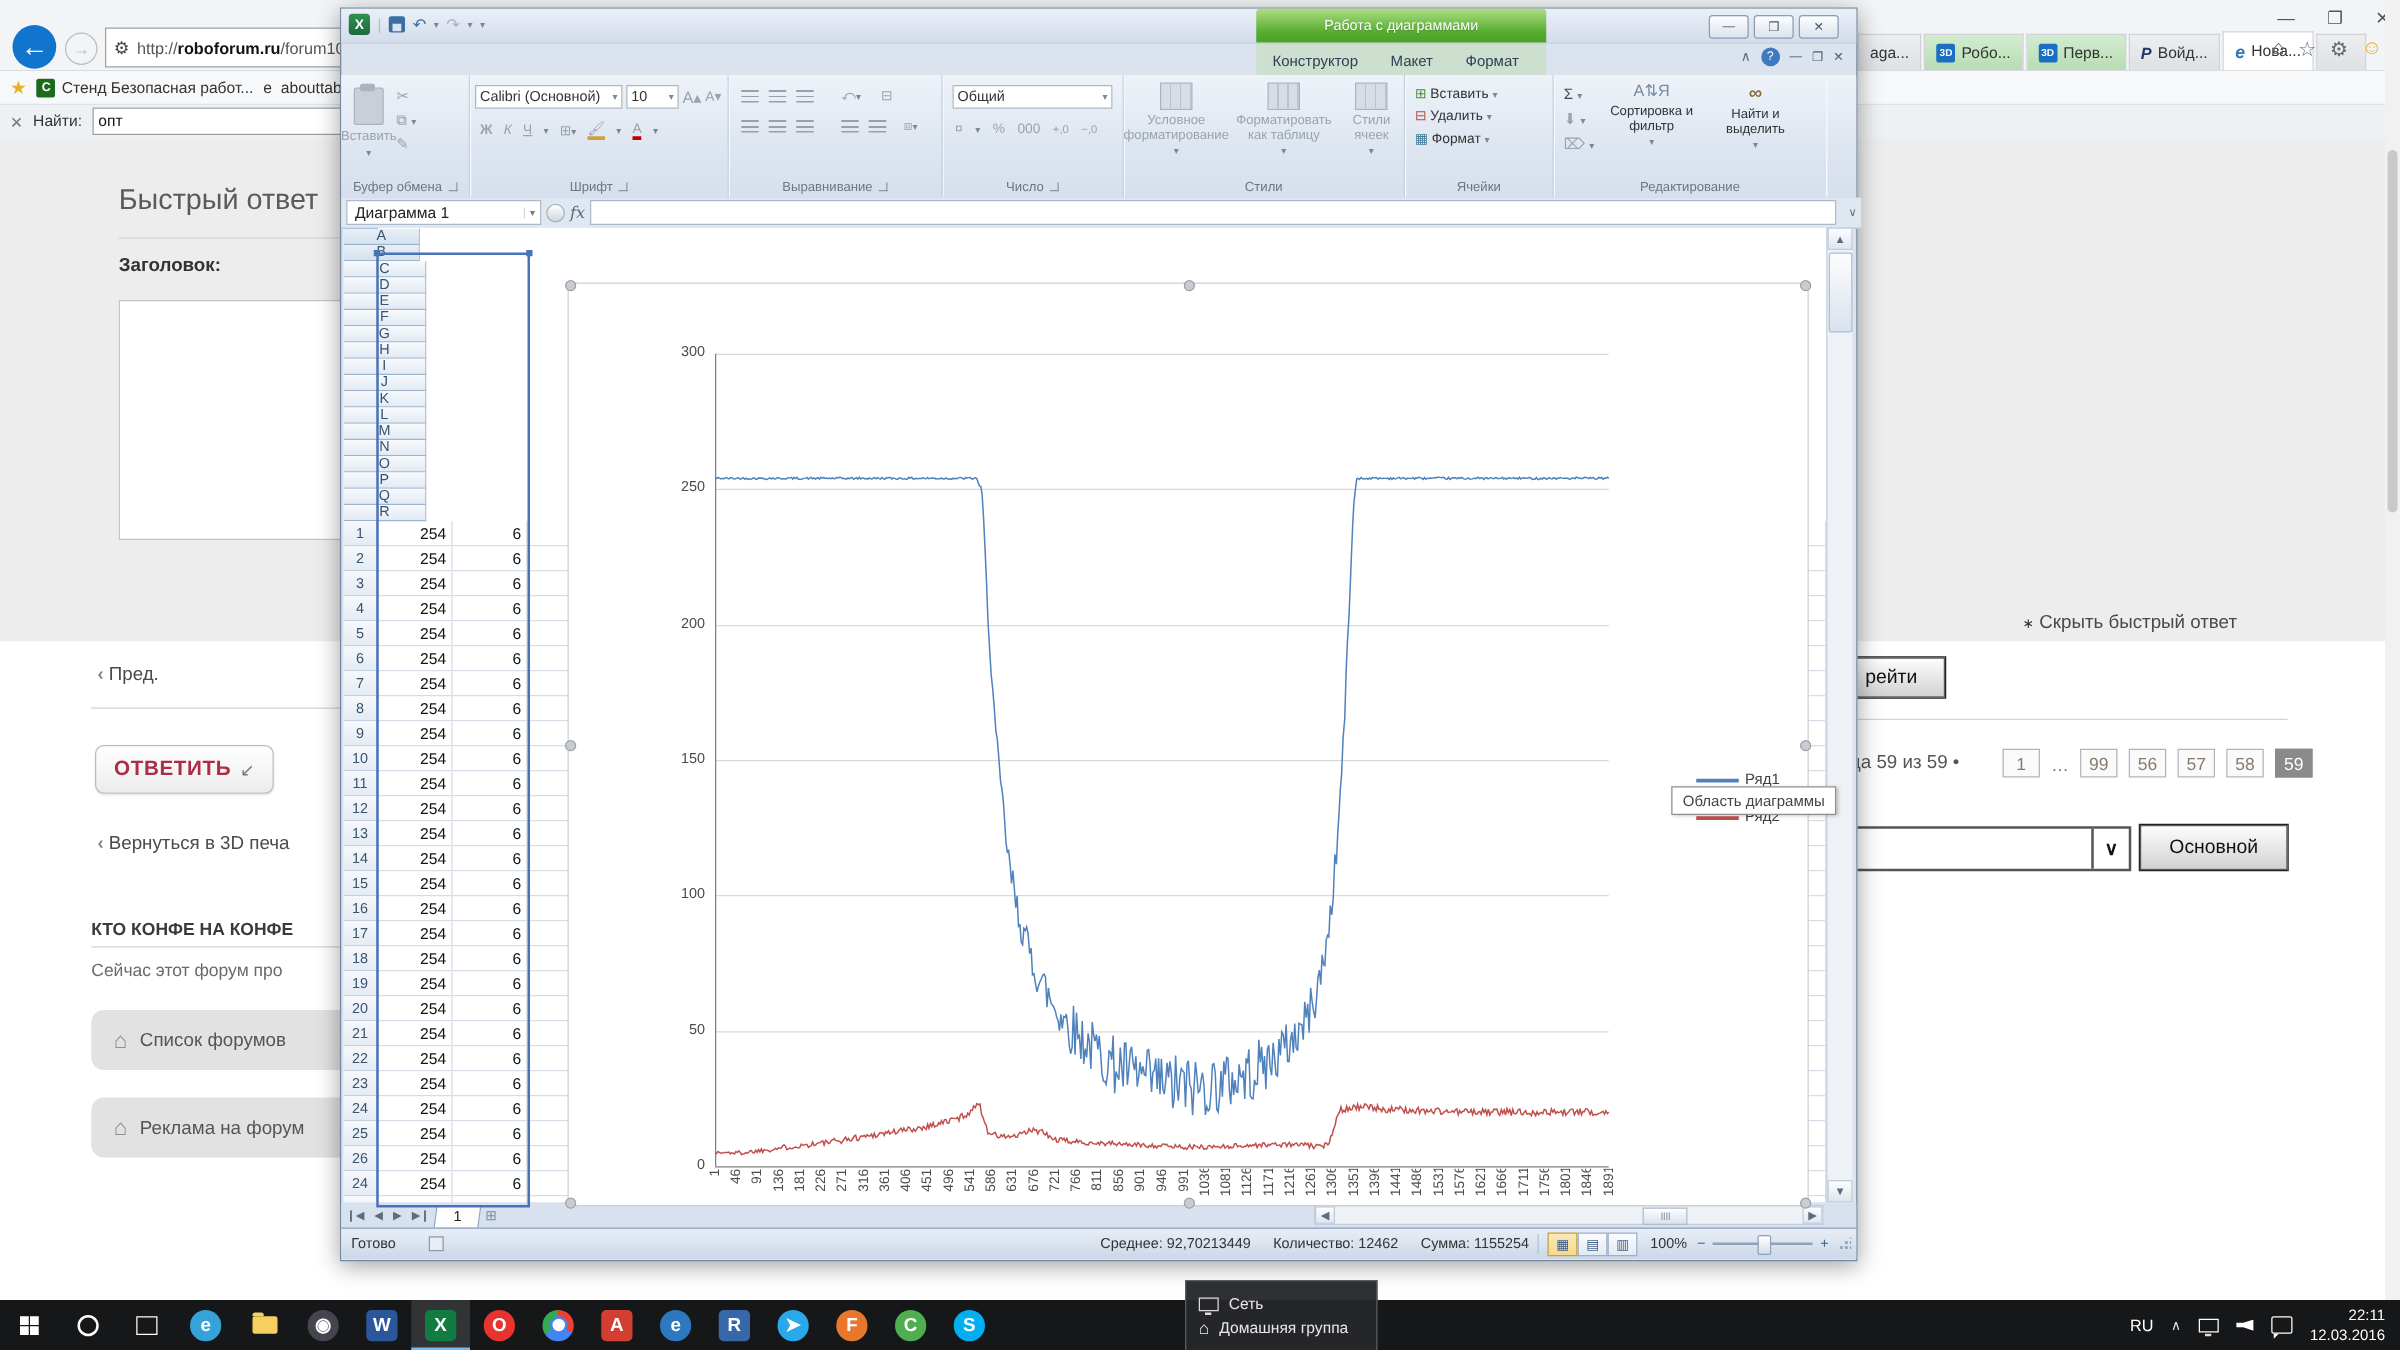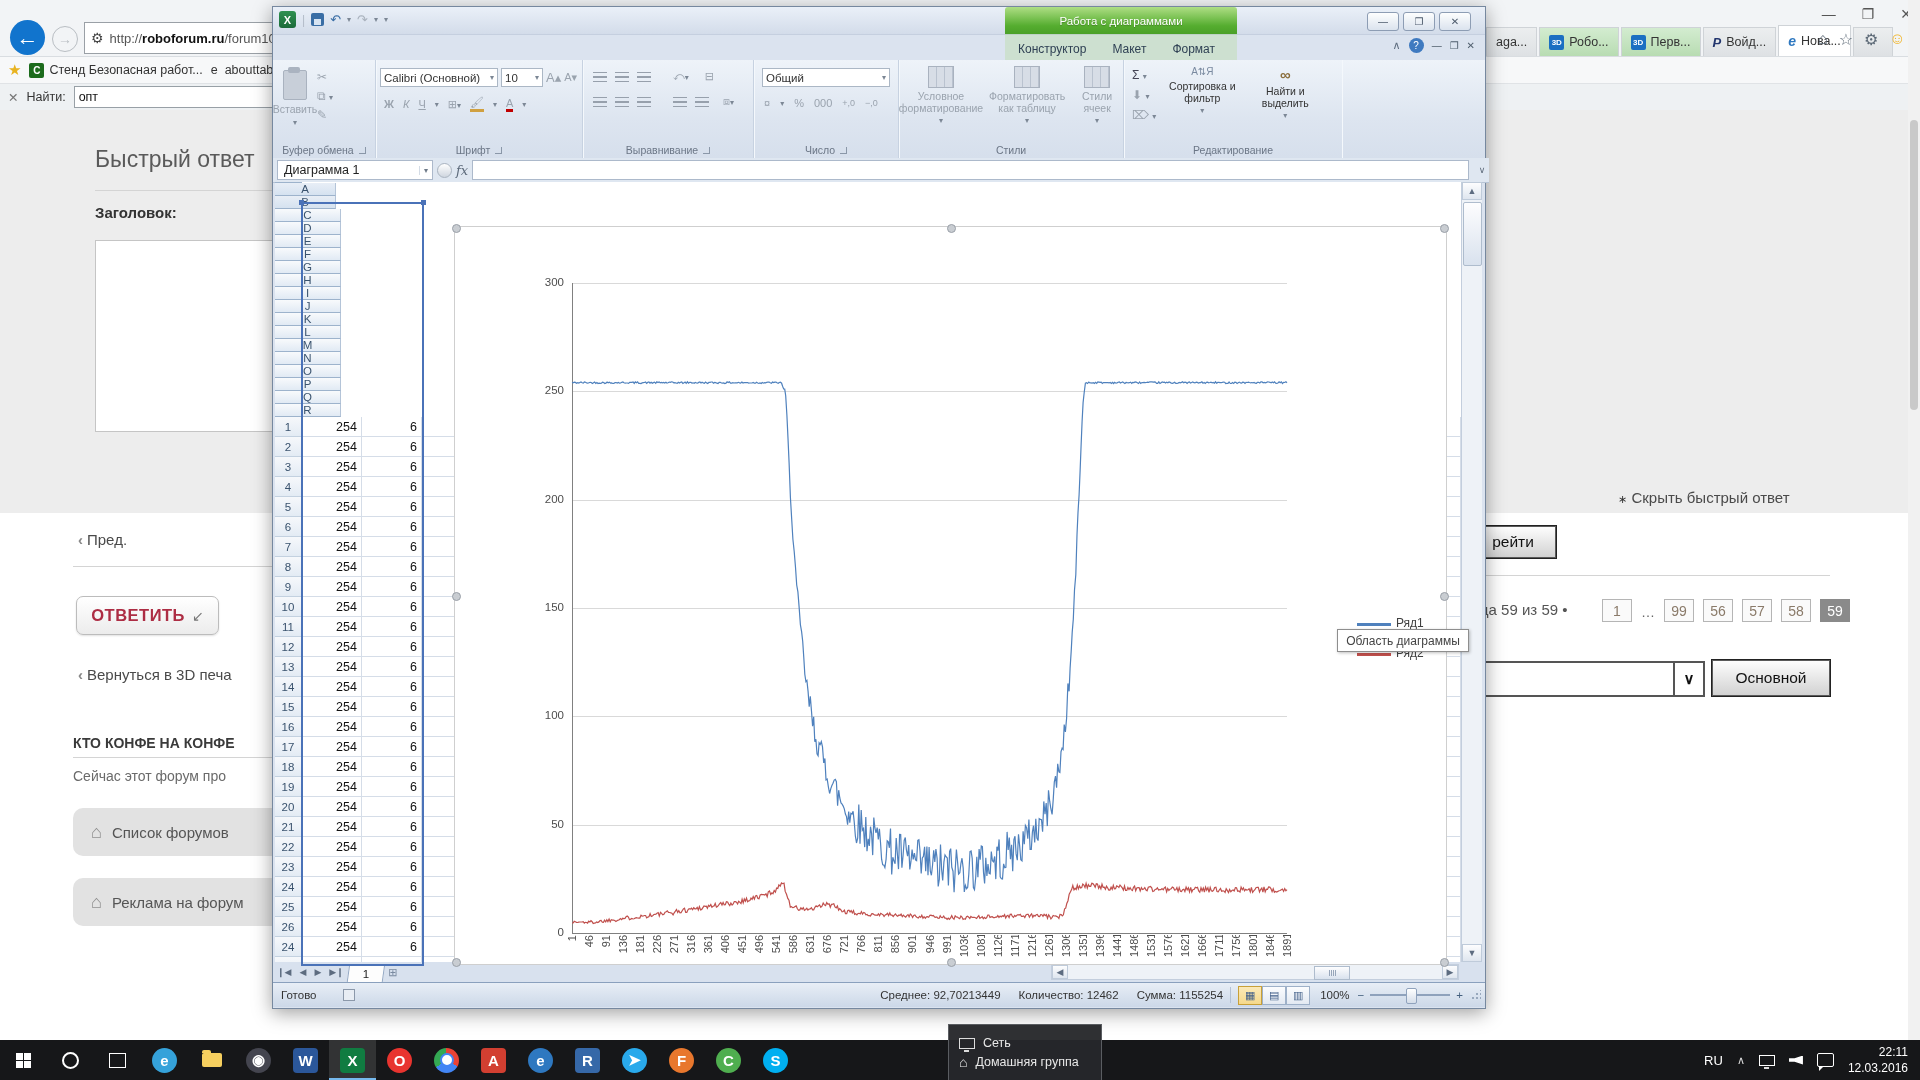--- a/index.html
+++ b/index.html
@@ -458,29 +458,37 @@
             <span class="ddv">▾</span>
         </div>
         <div class="bigbtn" style="width:52px">
           <span class="sq-icon"></span>
           <span>Стили ячеек</span>
             <span class="ddv">▾</span>
         </div>
         <div class="g-label"><span>Стили</span></div>
       </div>
 
+      <div class="rgroup" style="width:118px">
+        <div style="display:flex;flex-direction:column;gap:5px;padding:8px 0 0 8px;font-size:11px;color:#333">
+          <span><span style="color:#4a8a3a">⊞</span> <span>Вставить</span> <span class="ddv">▾</span></span>
+          <span><span style="color:#b04a3a">⊟</span> <span>Удалить</span> <span class="ddv">▾</span></span>
+          <span><span style="color:#3a7a9a">▦</span> <span>Формат</span> <span class="ddv">▾</span></span>
+        </div>
+        <div class="g-label"><span>Ячейки</span></div>
+      </div>
 
       <div class="rgroup" style="width:218px;display:flex;border-right:none">
         <div style="display:flex;flex-direction:column;gap:6px;padding:8px 2px 0 8px;font-size:12px;color:#445">
           <span>Σ <span class="ddv">▾</span></span>
           <span class="dim">⬇ <span class="ddv">▾</span></span>
           <span class="dim">⌦ <span class="ddv">▾</span></span>
         </div>
         <div class="bigbtn" style="width:76px;color:#333">
-          <span style="font-size:10px;color:#7a8aa0">А⇅Я</span>
+          <span style="font-size:13px;color:#7a8aa0">А⇅Я</span>
           <span>Сортировка и фильтр</span>
             <span class="ddv">▾</span>
         </div>
         <div class="bigbtn" style="width:66px;color:#333">
           <span style="font-size:15px;color:#8a6d3b;font-weight:bold">∞</span>
           <span>Найти и выделить</span>
             <span class="ddv">▾</span>
         </div>
         <div class="g-label"><span>Редактирование</span></div>
       </div>

